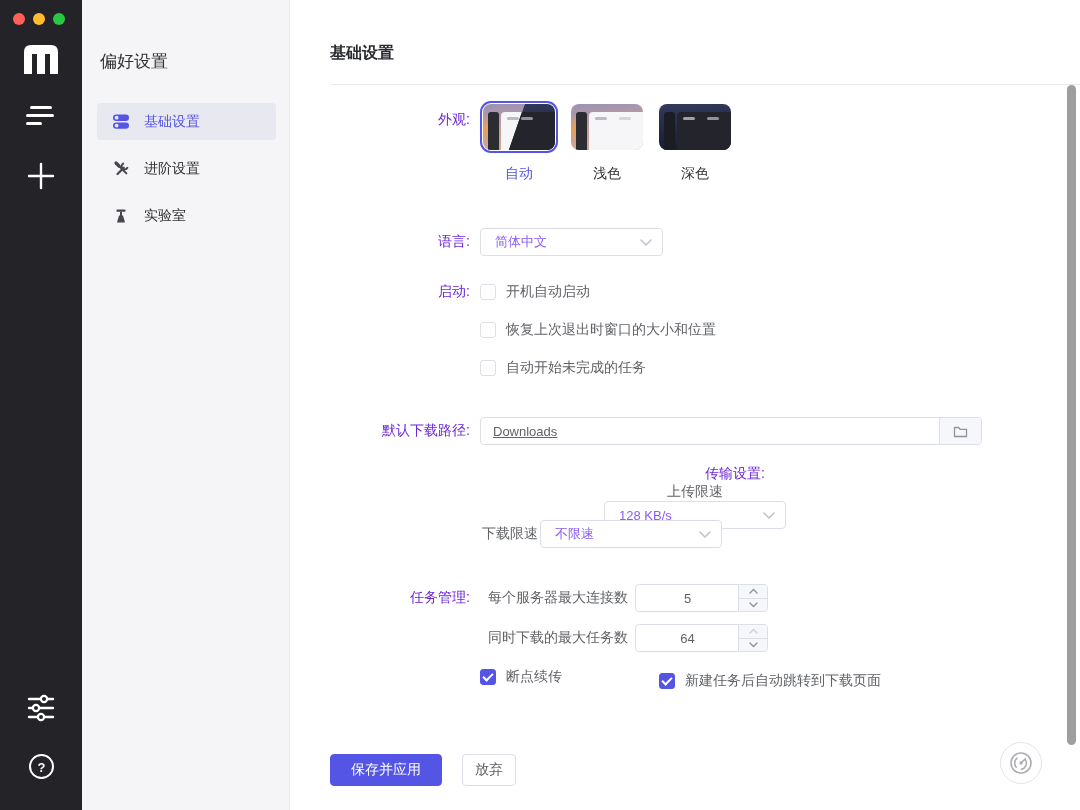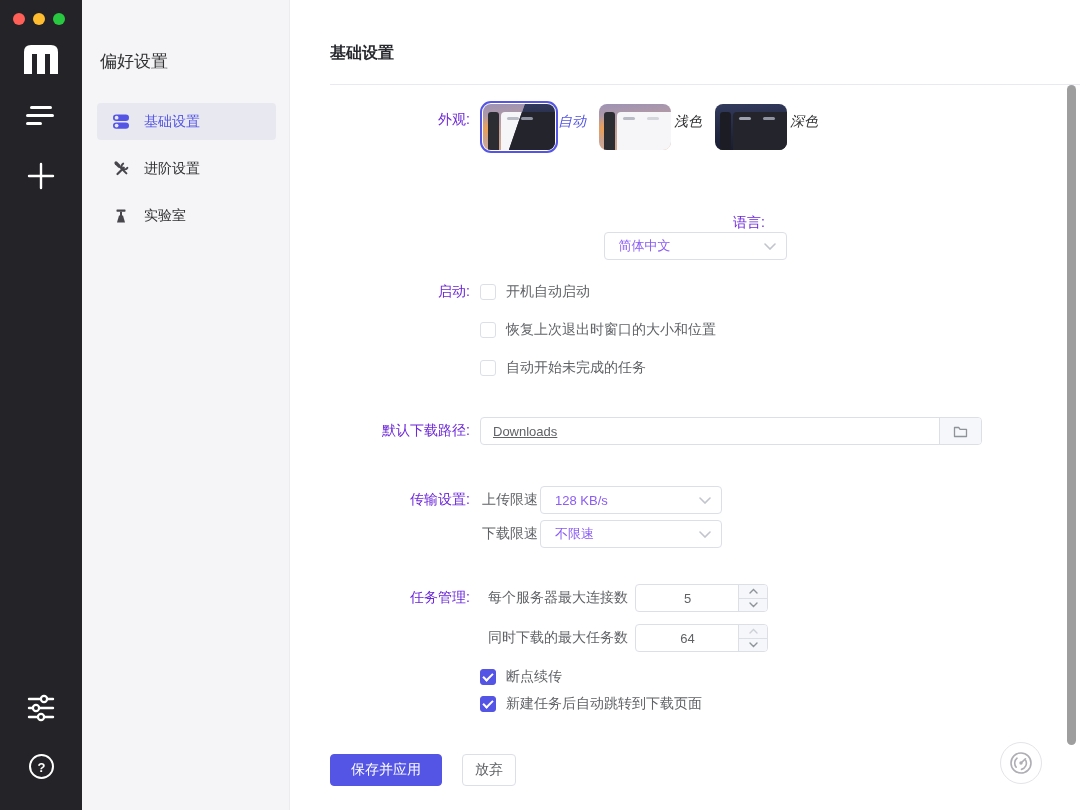--- a/index.html
+++ b/index.html
@@ -40,21 +40,21 @@
   .divider { position:absolute; left:40px; right:0; top:84px; height:1px; background:#e8eaef; }
 
   .row { position:absolute; left:40px; right:20px; display:flex; align-items:center; }
   .flabel { width:140px; text-align:right; font-size:14px; color:#6d28d9; flex:none; }
   .gap10 { width:10px; flex:none; }
 
   
   .row-appearance { top:101px; align-items:flex-start; }
   .row-appearance .flabel { padding-top:10px; }
   .theme-opts { display:flex; gap:10px; }
-  .theme-opt { display:flex; flex-direction:row; cursor:pointer;font-style:italic; }
+  .theme-opt { display:flex; flex-direction:column; align-items:center; cursor:pointer; }
   .thumb-wrap { border:2px solid transparent; border-radius:11px; padding:1px; }
   .theme-opt.selected .thumb-wrap { border-color:#5455e5; }
   .thumb { width:72px; height:46px; border-radius:8px; position:relative; overflow:hidden; }
   .sky-light { background:linear-gradient(175deg,#9d93b4 0%,#bd9d9d 45%,#d8ab8a 100%); }
   .sky-light::before { content:""; position:absolute; left:-8px; top:12px; width:26px; height:26px; border-radius:50%;
                        background:radial-gradient(circle,#f0a04f 0%,rgba(240,160,79,0) 70%); }
   .sky-dark { background:linear-gradient(175deg,#333b5e 0%,#222842 55%,#161a2e 100%); }
   .mini-side { position:absolute; left:5px; top:8px; bottom:-2px; width:11px; background:#2c2c33; border-radius:3px 3px 0 0; }
   .mini-panel { position:absolute; left:18px; top:8px; right:-2px; bottom:-2px; border-radius:4px 0 0 0; }
   .panel-light { background:#f6f6f8; }
@@ -65,32 +65,32 @@
   .half { position:absolute; inset:0; }
   .half-light { clip-path:polygon(0 0,58% 0,36% 100%,0 100%); }
   .half-dark  { clip-path:polygon(58% 0,100% 0,100% 100%,36% 100%); }
   .theme-label { margin-top:12px; font-size:14px; color:#303133; }
   .theme-opt.selected .theme-label { color:#5455e5; }
 
   
   .select { height:28px; background:#fff; border:1px solid #dcdfe6; border-radius:4px;
             display:flex; align-items:center; justify-content:space-between;
             padding:0 10px 0 14px; font-size:13px; color:#8b5cf6; cursor:pointer; }
-  .row-language { top:214px;flex-direction:column; }
+  .row-language { top:228px; }
   .sel-lang { width:183px; }
   .inline-label { font-size:14px; color:#606266; flex:none; }
   .il-transfer { width:58px; text-align:right; margin-right:2px; }
   .il-task { width:148px; text-align:right; margin-right:7px; }
-  .row-upload { top:486px; } .row-download { top:520px; }
+  .row-upload { top:465px;flex-direction:column; } .row-download { top:520px; }
   .sel-speed { width:182px; }
 
   
   .check-row { height:20px; }
   .row-start0 { top:282px; } .row-start1 { top:320px; } .row-start2 { top:358px; }
-  .row-task-cb0 { top:667px; } .row-task-cb1 { top:694px; }
+  .row-task-cb0 { top:667px; } .row-task-cb1 { top:671px;justify-content:center; }
   .checkbox { width:16px; height:16px; border:1px solid #dcdfe6; border-radius:3px; background:#fff;
               flex:none; display:flex; align-items:center; justify-content:center; cursor:pointer; }
   .checkbox.checked { background:#5455e5; border-color:#5455e5; }
   .checkbox.checked::after { content:""; width:4px; height:8px; border-right:2px solid #fff; border-bottom:2px solid #fff;
                              transform:rotate(45deg); margin-top:-2px; }
   .cb-label { margin-left:10px; font-size:14px; color:#606266; cursor:pointer; }
 
   
   .row-path { top:417px; }
   .input-group { display:flex; width:502px; height:28px; border:1px solid #dcdfe6; border-radius:4px; overflow:hidden; background:#fff; }

